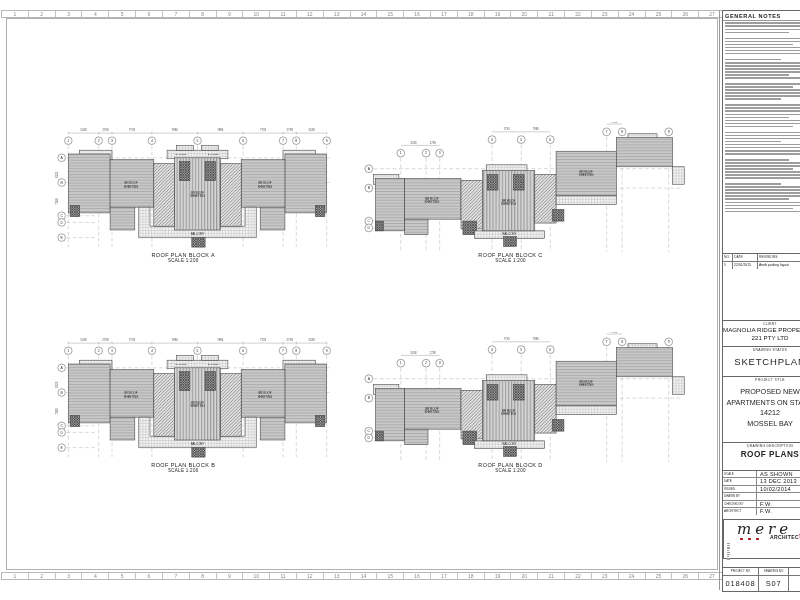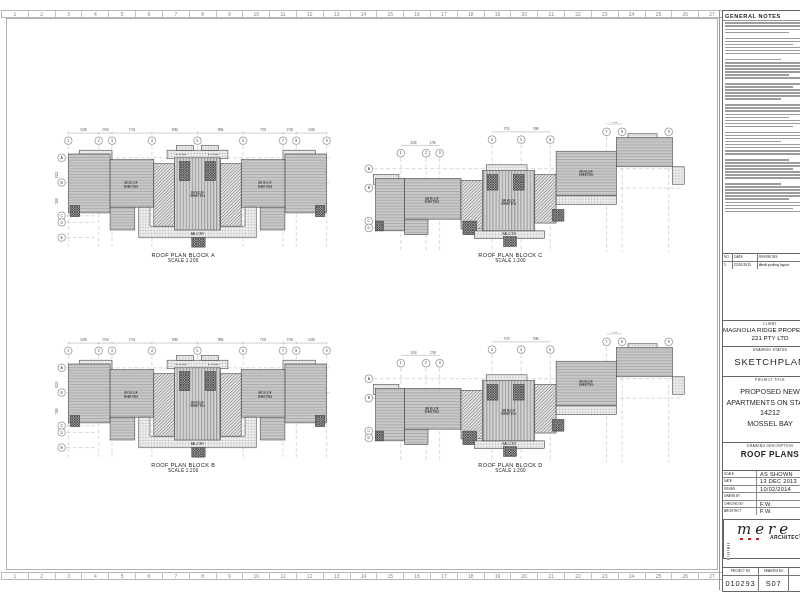--- a/index.html
+++ b/index.html
@@ -663,19 +663,19 @@
         </div>
     </div>
 
     <div class="foot" style="top:556px;height:25px">
       <div class="hrow">
         <div class="fc1">PROJECT NO</div>
         <div class="fc2">DRAWING NO</div>
         <div class="fc3">REV</div>
       </div>
       <div class="vrow">
-        <div class="fc1">010293</div>
+        <div class="fc1">018408</div>
         <div class="fc2">S07</div>
         <div class="fc3"></div>
       </div>
     </div>
   </div>
 </div>
 
 </body></html>

